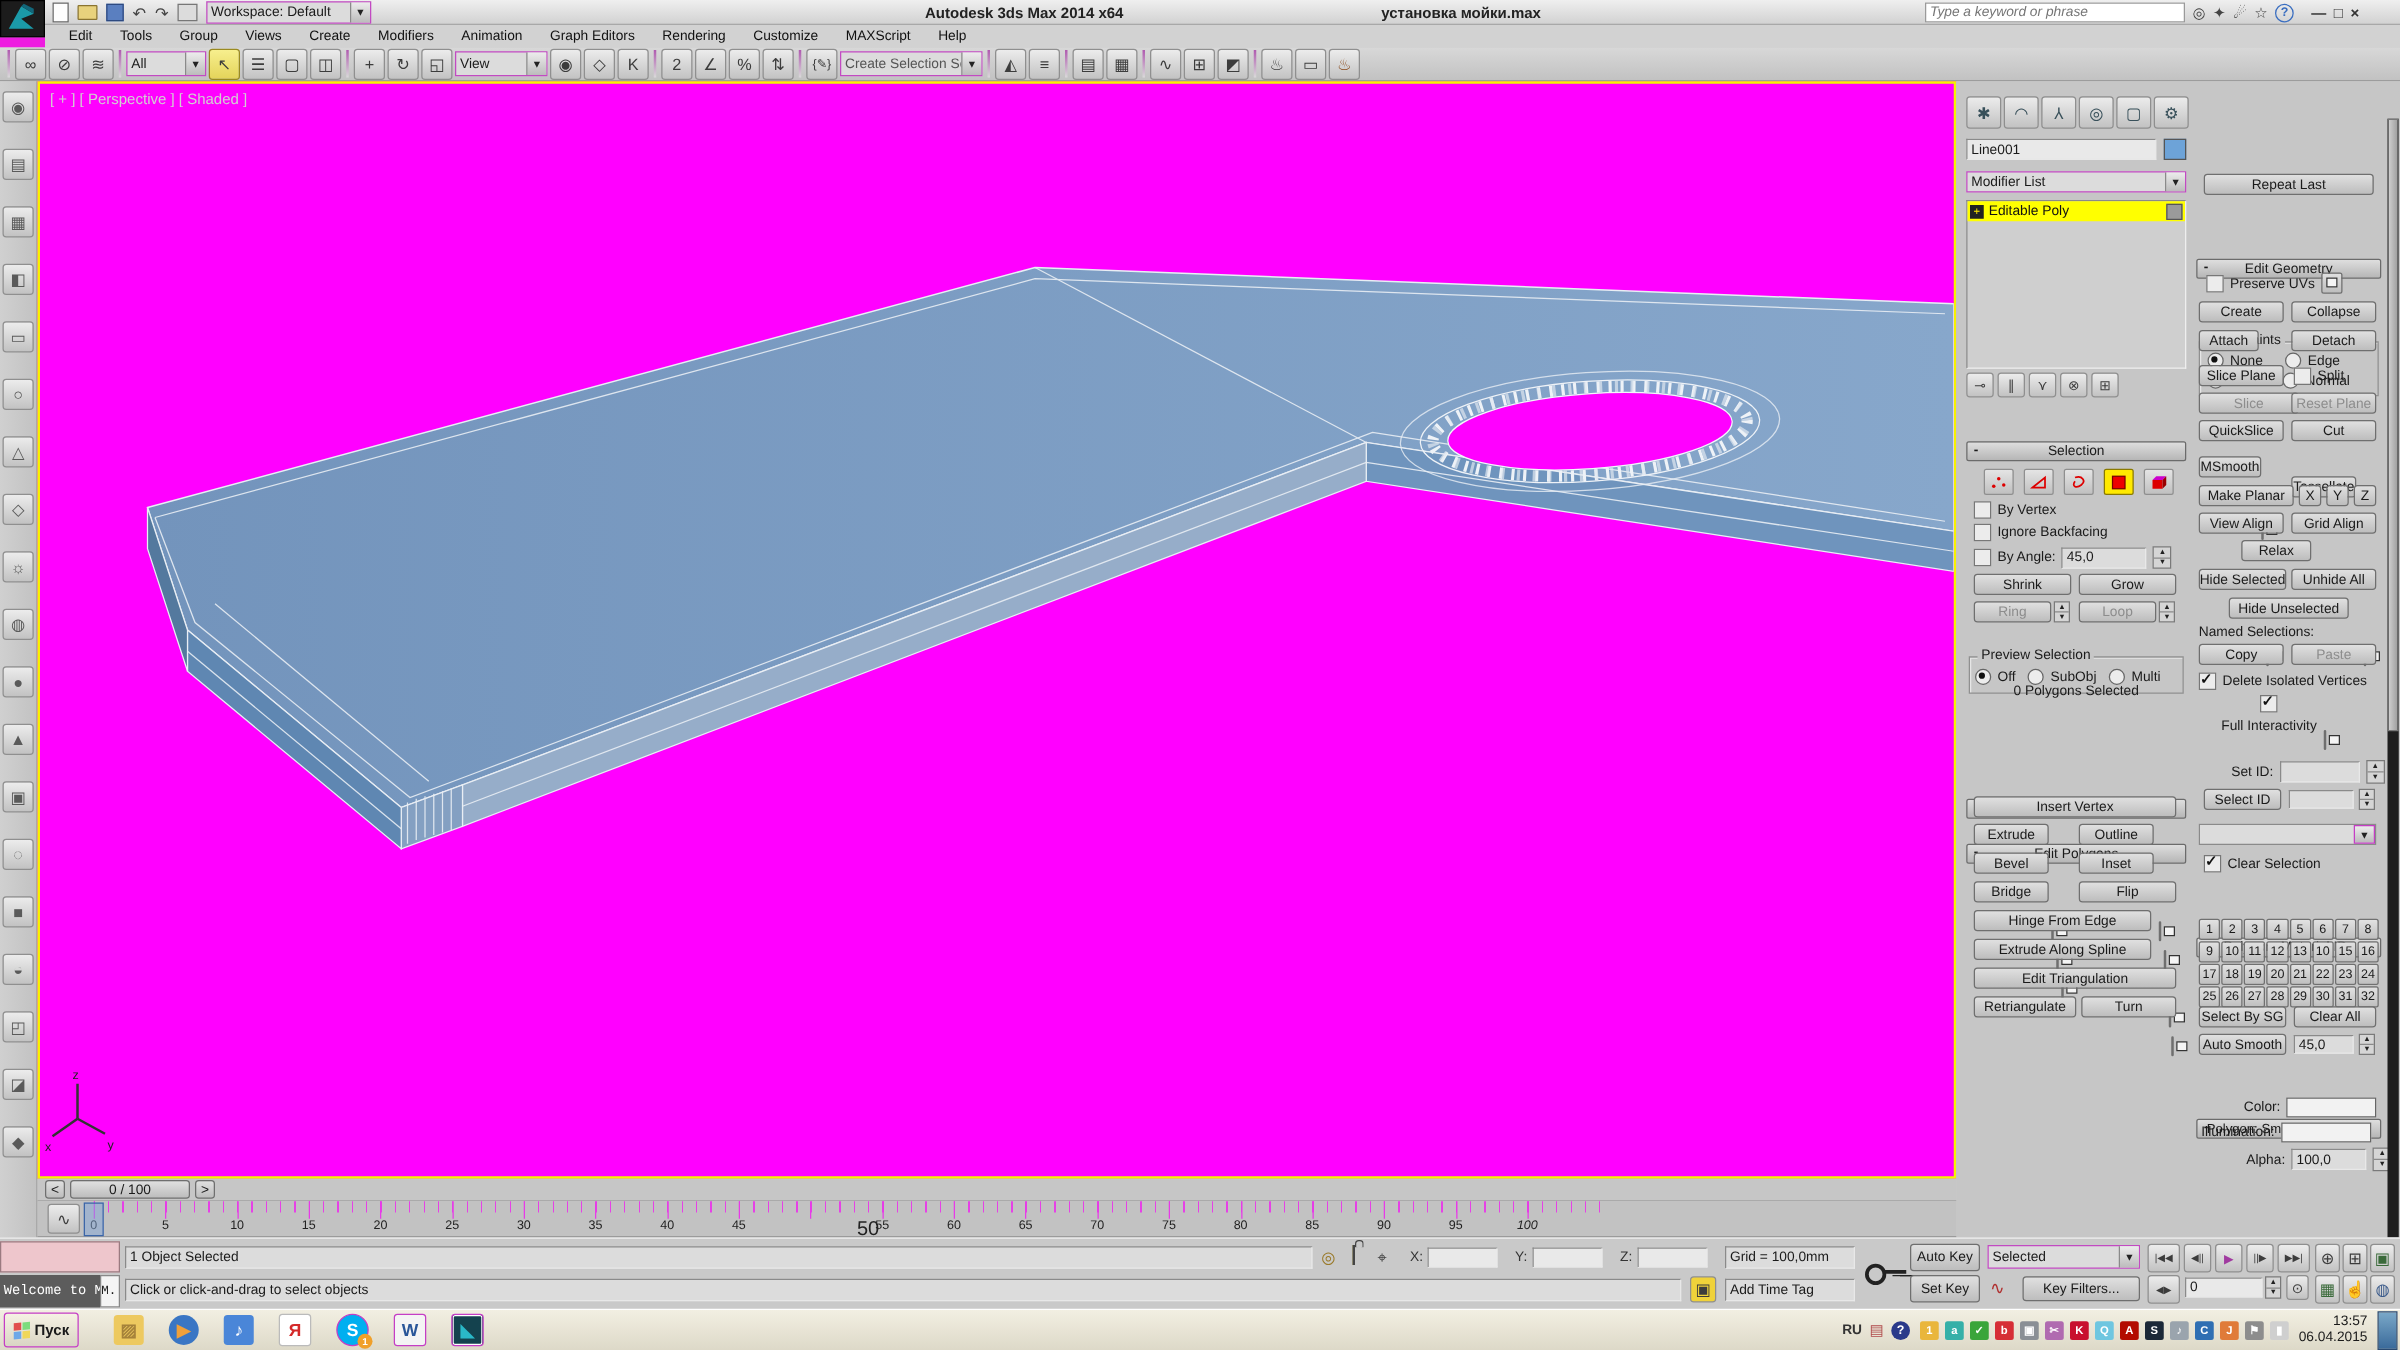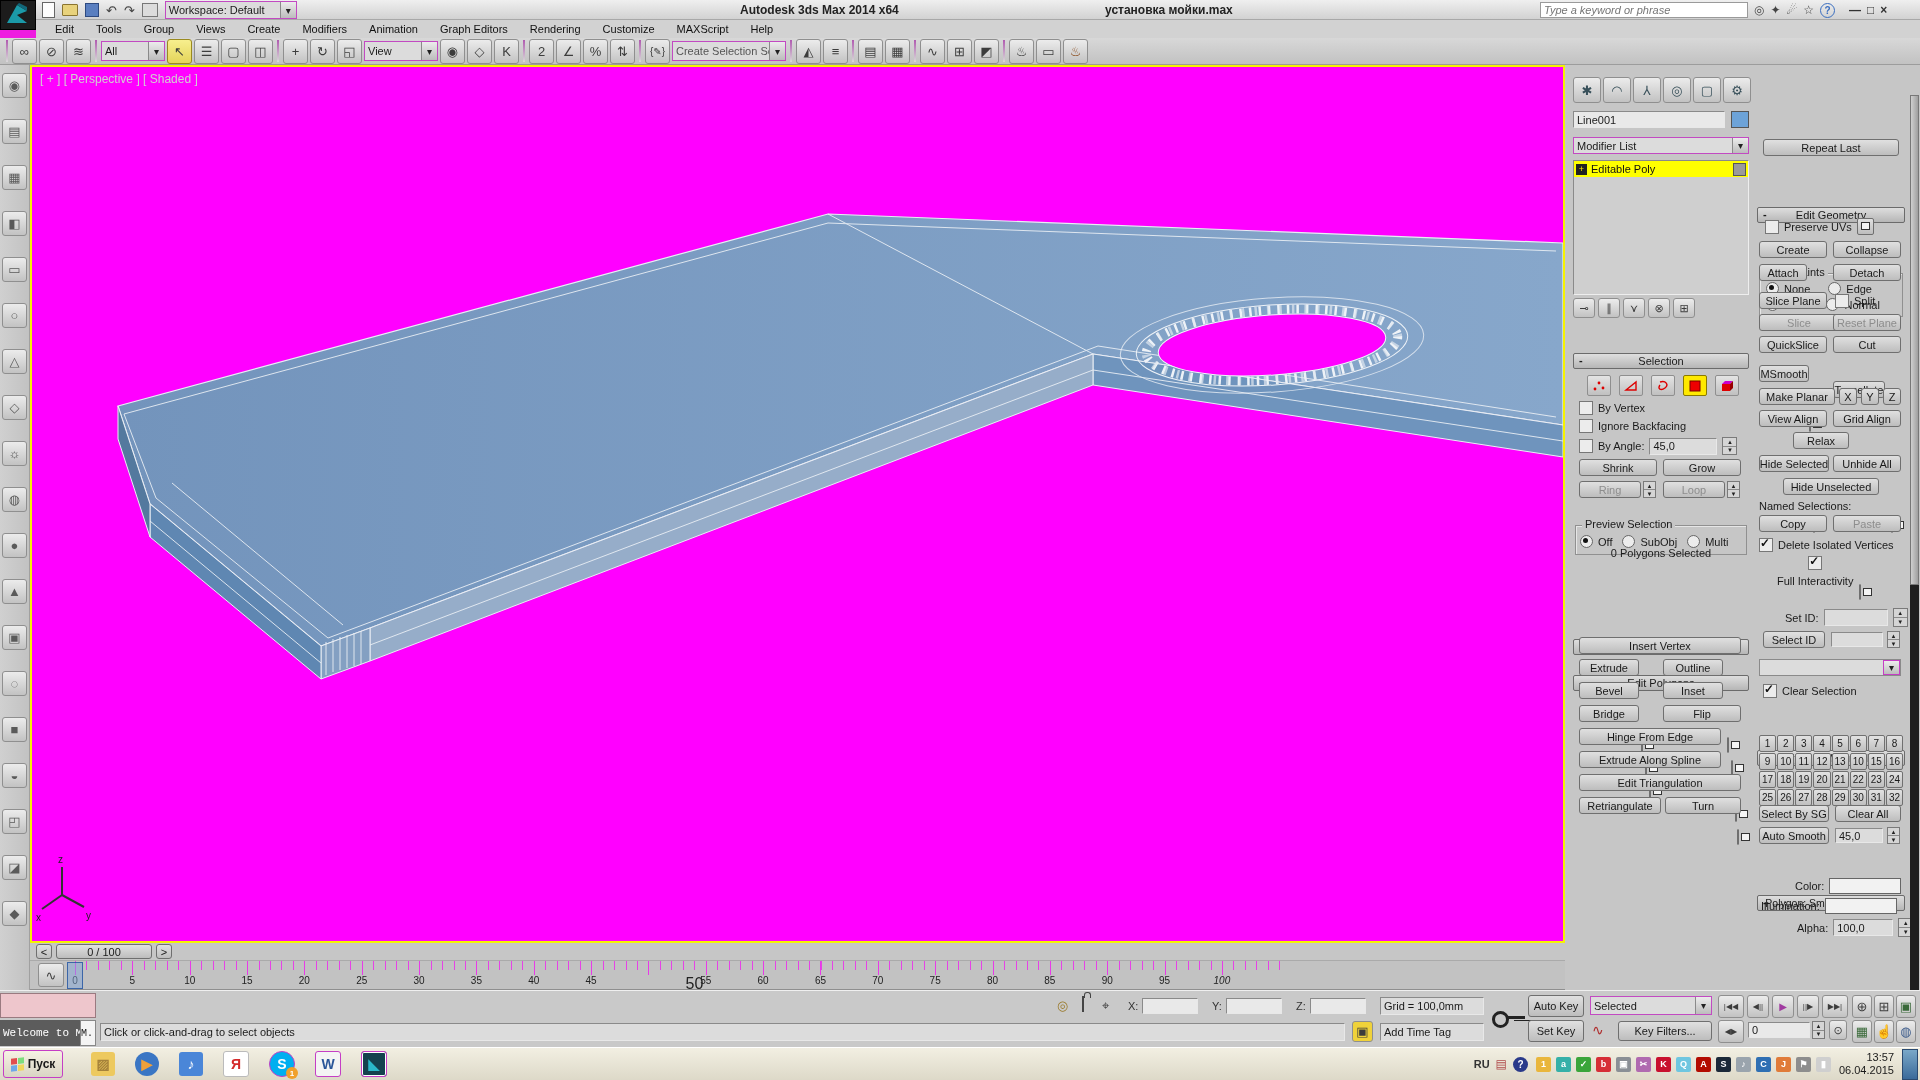--- a/index.html
+++ b/index.html
@@ -750,20 +750,23 @@
 <div class="abs" style="left:0;top:990px;width:1920px;height:57px;background:#c9c9c9;border-top:1px solid #efefef;">
   
   <div class="abs" style="left:0;top:2px;width:96px;height:25px;background:#eec6cc;border:1px solid #9a7a80;"></div>
   <div class="abs" style="left:0;top:29px;width:80px;height:26px;background:#5c5c5c;display:flex;align-items:center;padding-left:3px;">
     <span style="color:#fff;font-size:11px;font-family:'Liberation Mono',monospace;white-space:nowrap;">Welcome to M.</span>
   </div>
   <div class="abs" style="left:80px;top:29px;width:16px;height:26px;background:#f4f4f4;border:1px solid #888;display:flex;align-items:center;">
     <span style="font-size:10px;font-family:'Liberation Mono',monospace;">M.</span>
   </div>
   
+  <div class="abs fld" style="left:100px;top:6px;width:950px;height:18px;">
+      <span>1 Object Selected</span>
+    </div>
   <div class="abs fld" style="left:100px;top:32px;width:1245px;height:18px;">
       <span>Click or click-and-drag to select objects</span>
     </div>
   
   <span class="abs" style="left:1057px;top:7px;color:#9a7a2a;font-size:13px;">◎</span>
   <span class="abs lockicon" style="left:1082px;top:6px;"></span>
   <span class="abs" style="left:1102px;top:7px;color:#444;font-size:13px;">⌖</span>
   <span class="abs" style="left:1128px;top:9px;font-size:11px;color:#333;">X:</span>
   <span class="abs fld white" style="left:1142px;top:7px;width:56px;height:16px;"></span>
   <span class="abs" style="left:1212px;top:9px;font-size:11px;color:#333;">Y:</span>

